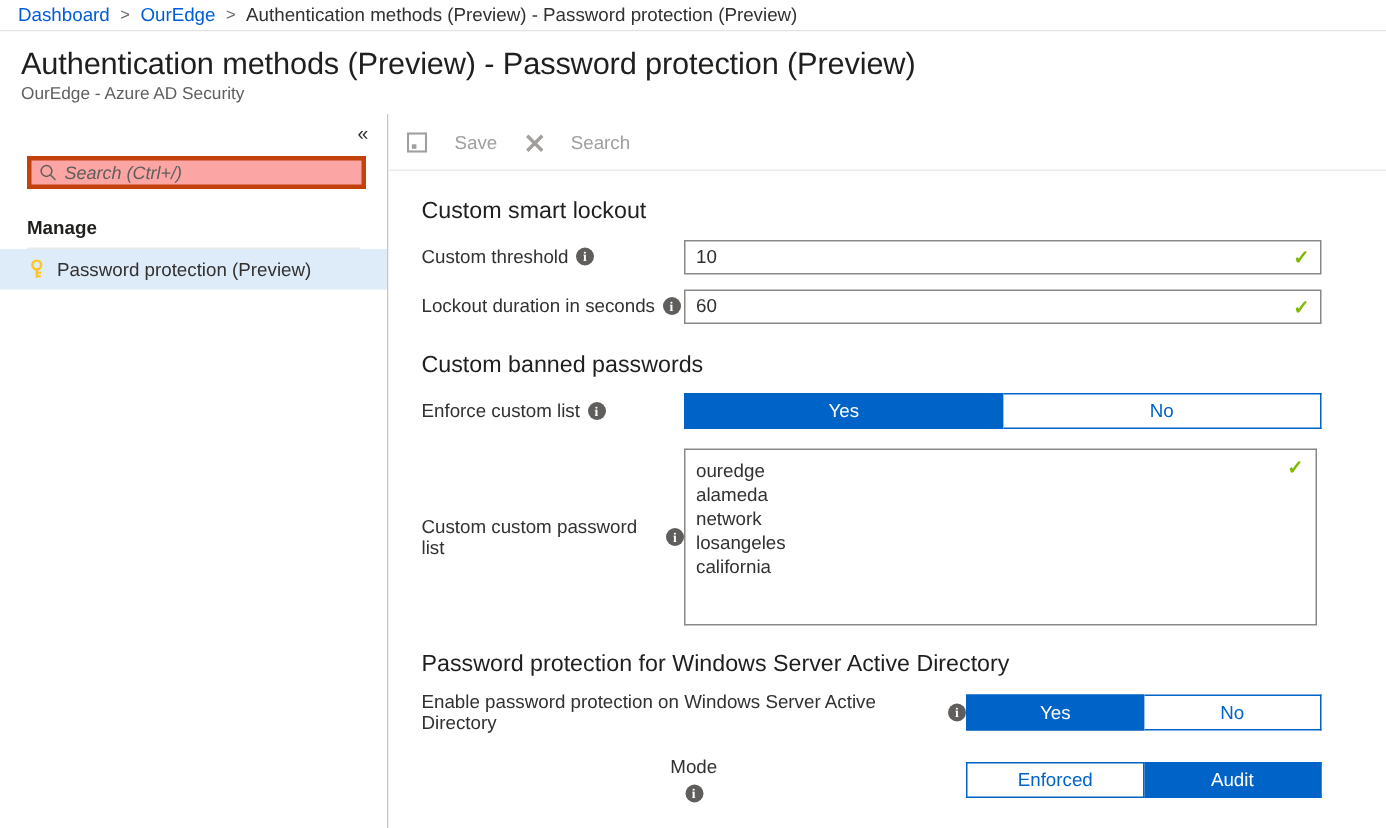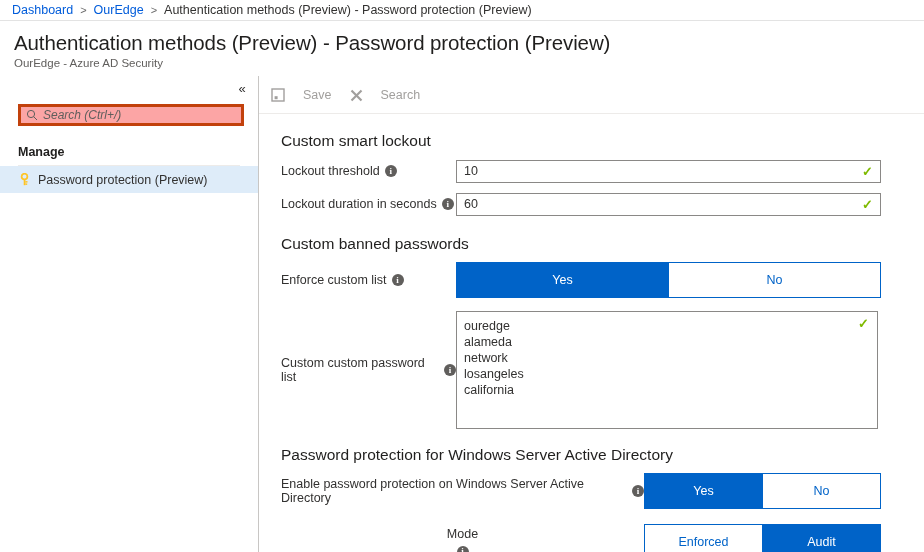--- a/index.html
+++ b/index.html
@@ -211,21 +211,21 @@
   .toggle .seg {
     border: 1px solid #0063c8;
     font-size: 12.5px;
     display: flex;
     align-items: center;
     justify-content: center;
     cursor: pointer;
     background: #fff;
     color: #0063c8;
     user-select: none;
-    height: 36px;
+    height: 24px;
   }
   .toggle .seg + .seg { border-left: 0; }
   .toggle .seg.active { background: #0063c8; color: #fff; border-color: #0063c8; }
 
   
   .ta-wrap {
     position: relative;
     border: 1px solid #8a8886;
     background: #fff;
     width: 422px;
@@ -307,21 +307,21 @@
         <span>Search</span>
       </div>
     </div>
 
     <div id="form-area">
 
       <div class="section-title">Custom smart lockout</div>
 
       <div class="field-row">
         <div class="field-label" style="width:175px;">
-          <span>Lockout threshold</span>
+          <span>Custom threshold</span>
           <span class="info-dot">i</span>
         </div>
         <div class="txt-field" style="width:425px;">
           <input type="text" value="10" style="">
           <span class="ok-check">✓</span>
         </div>
       </div>
 
       <div class="field-row">
         <div class="field-label" style="width:175px;">

